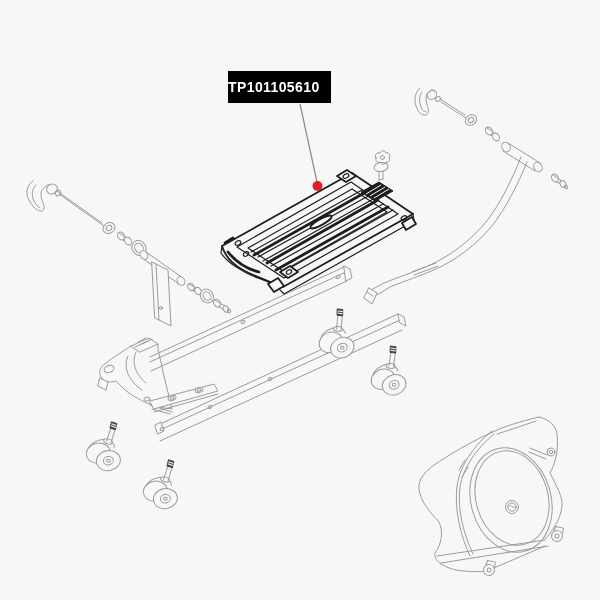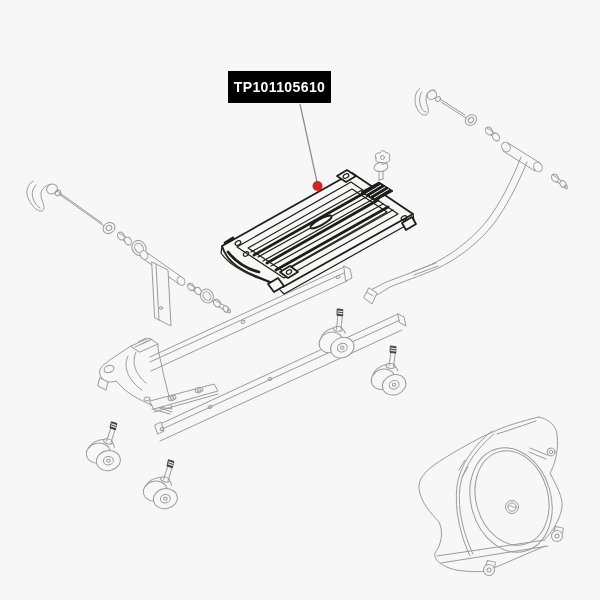--- a/index.html
+++ b/index.html
@@ -8,21 +8,21 @@
   .stage svg{position:absolute;left:0;top:0;}
   .ln{stroke:#9b9b9b;fill:none;stroke-width:1;stroke-linecap:round;stroke-linejoin:round;}
   .lnf{stroke:#9b9b9b;fill:#f7f7f7;stroke-width:1;stroke-linecap:round;stroke-linejoin:round;}
   .hl{stroke:#1d1d1b;fill:none;stroke-width:1.2;stroke-linecap:round;stroke-linejoin:round;}
   .hlo{stroke:#1d1d1b;fill:#f7f7f7;stroke-width:1.8;stroke-linejoin:round;}
   .hlt{stroke:#1d1d1b;fill:none;stroke-width:2.8;stroke-linecap:round;}
   .dk{fill:#1d1d1b;stroke:#1d1d1b;stroke-width:1;}
   .wl{stroke:#f7f7f7;fill:none;stroke-width:1;}
   .thread{fill:#4a4a4a;stroke:#333;stroke-width:.8;}
   .part-label{position:absolute;left:228px;top:71px;width:103px;height:32px;background:#000;
-              color:#fff;display:flex;align-items:center;justify-content:center;
+              color:#fff;display:flex;align-items:center;
               font-size:14px;font-weight:700;letter-spacing:.4px;cursor:pointer;}
 </style>
 </head>
 <body>
 
 <div class="stage">
 
 <svg width="600" height="600" viewBox="0 0 600 600">
   <defs>
     <g id="caster">

